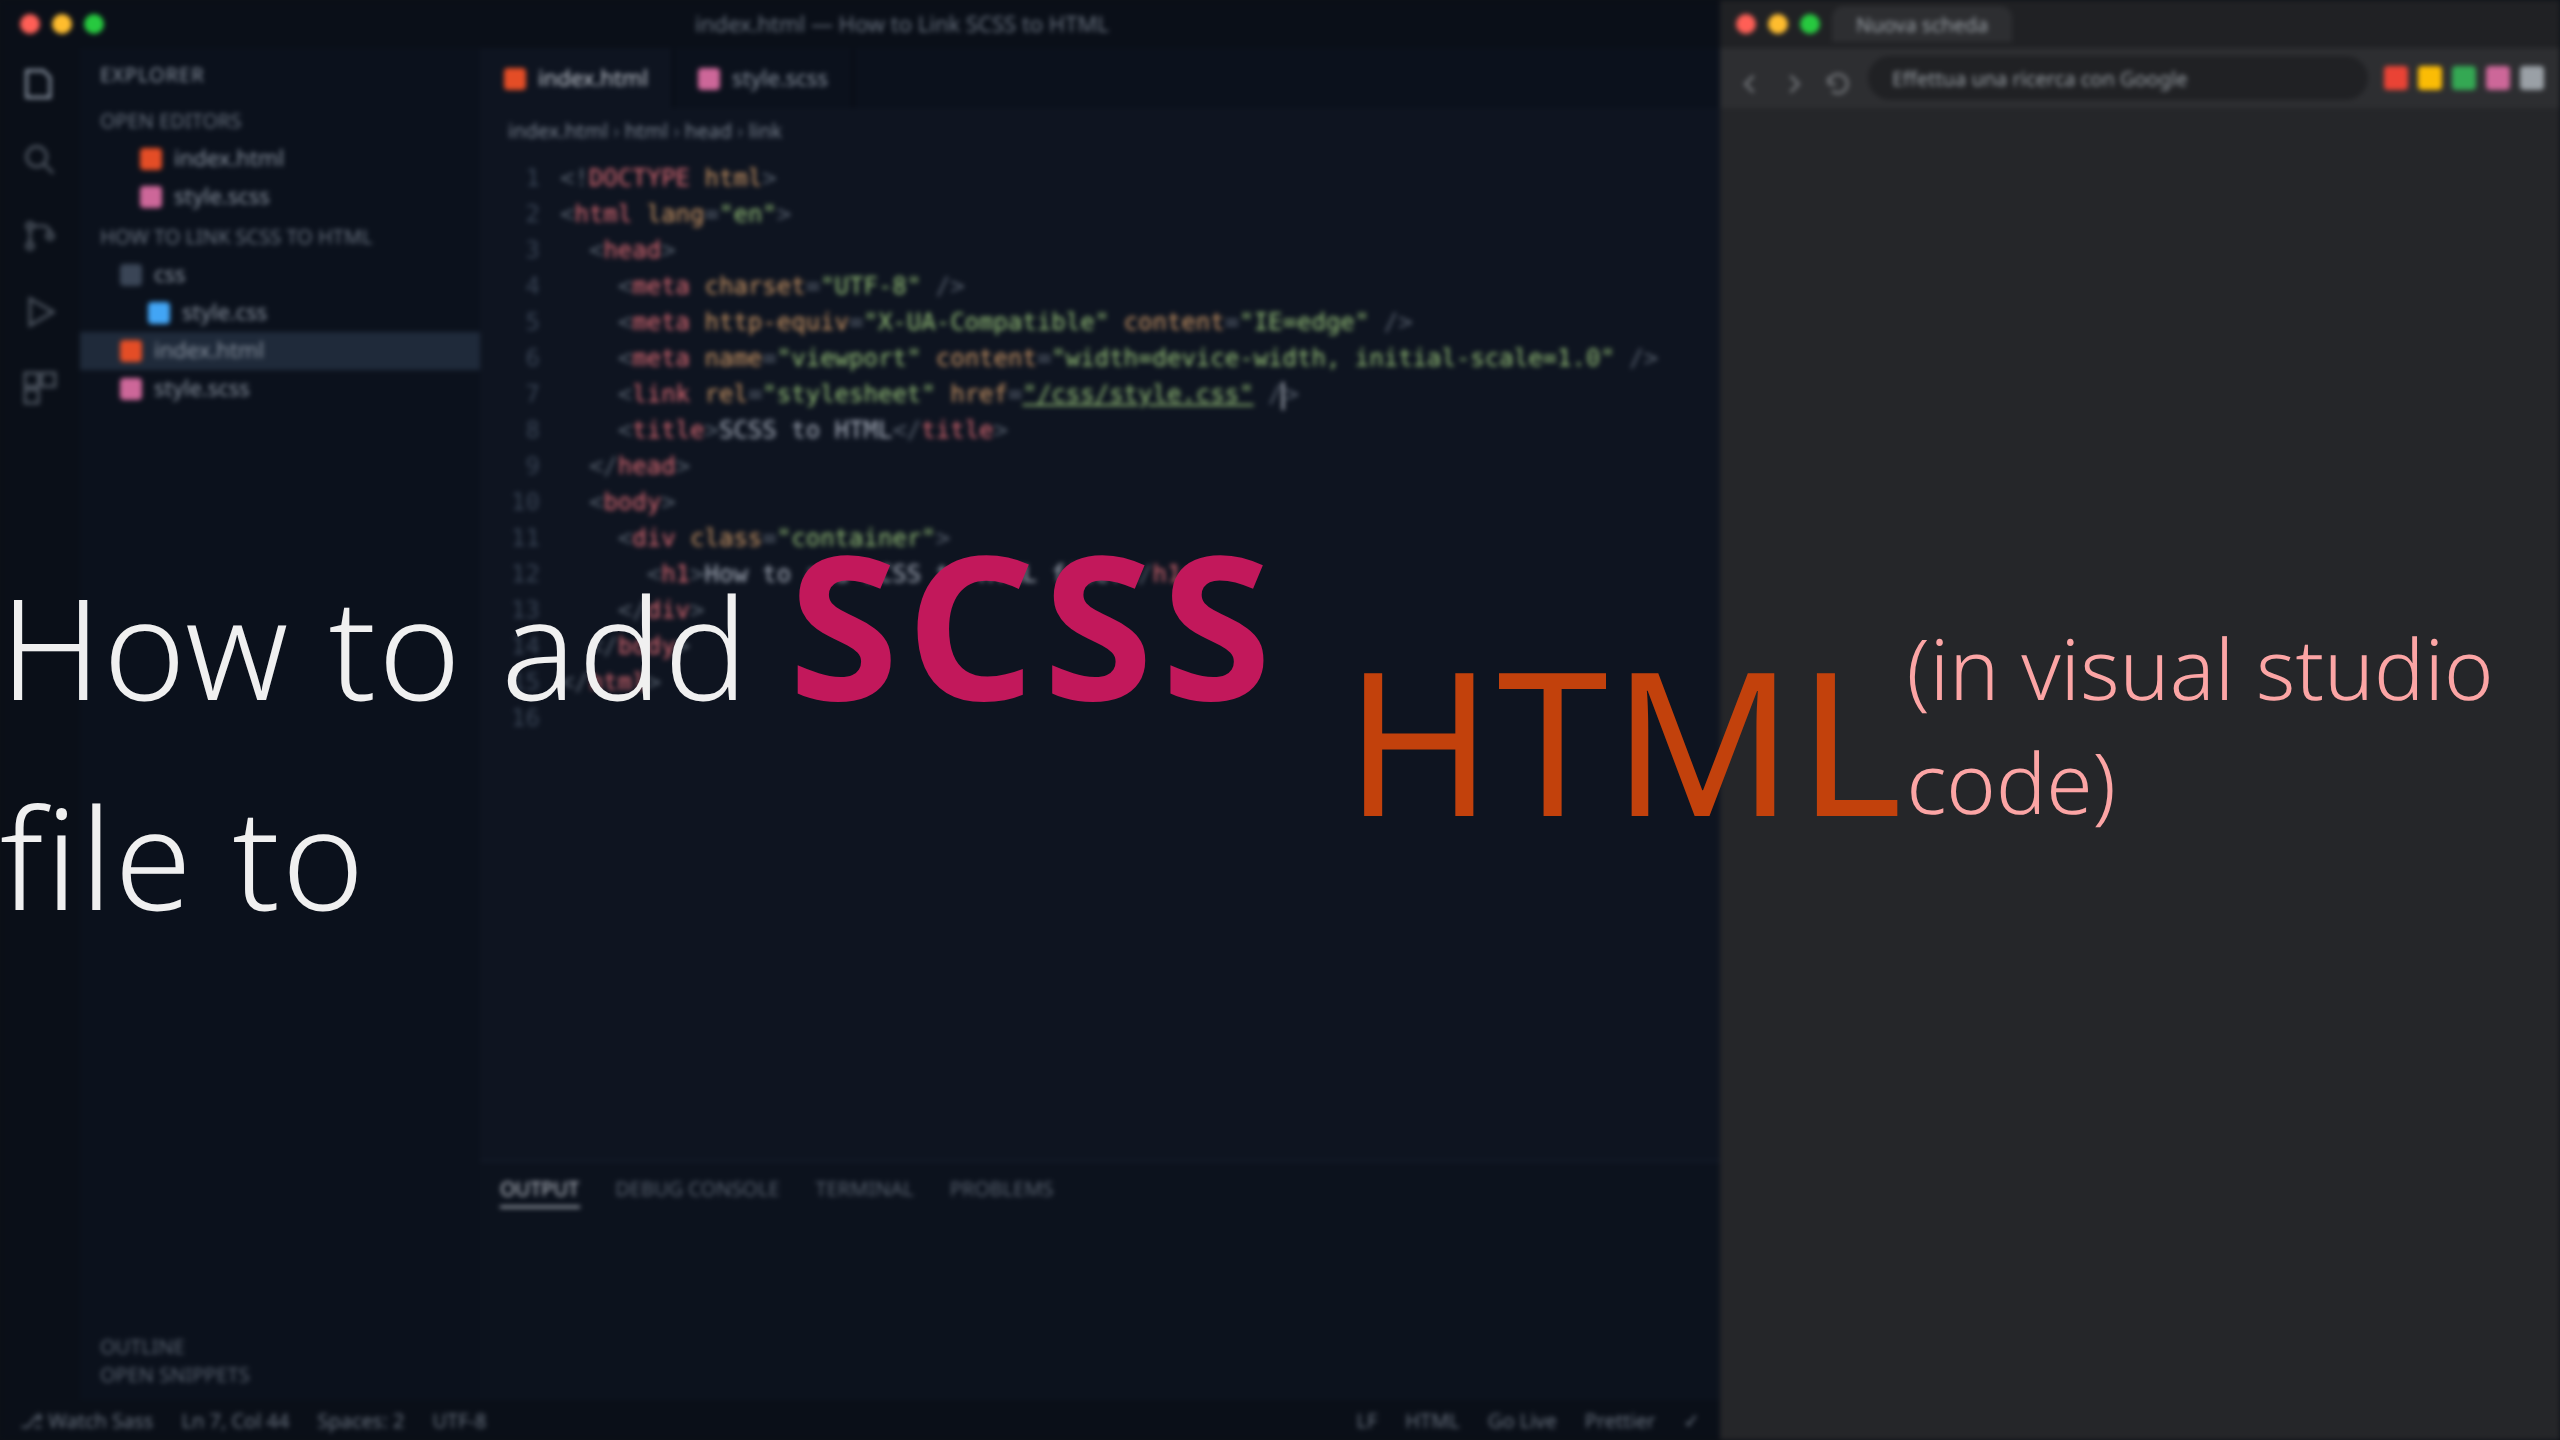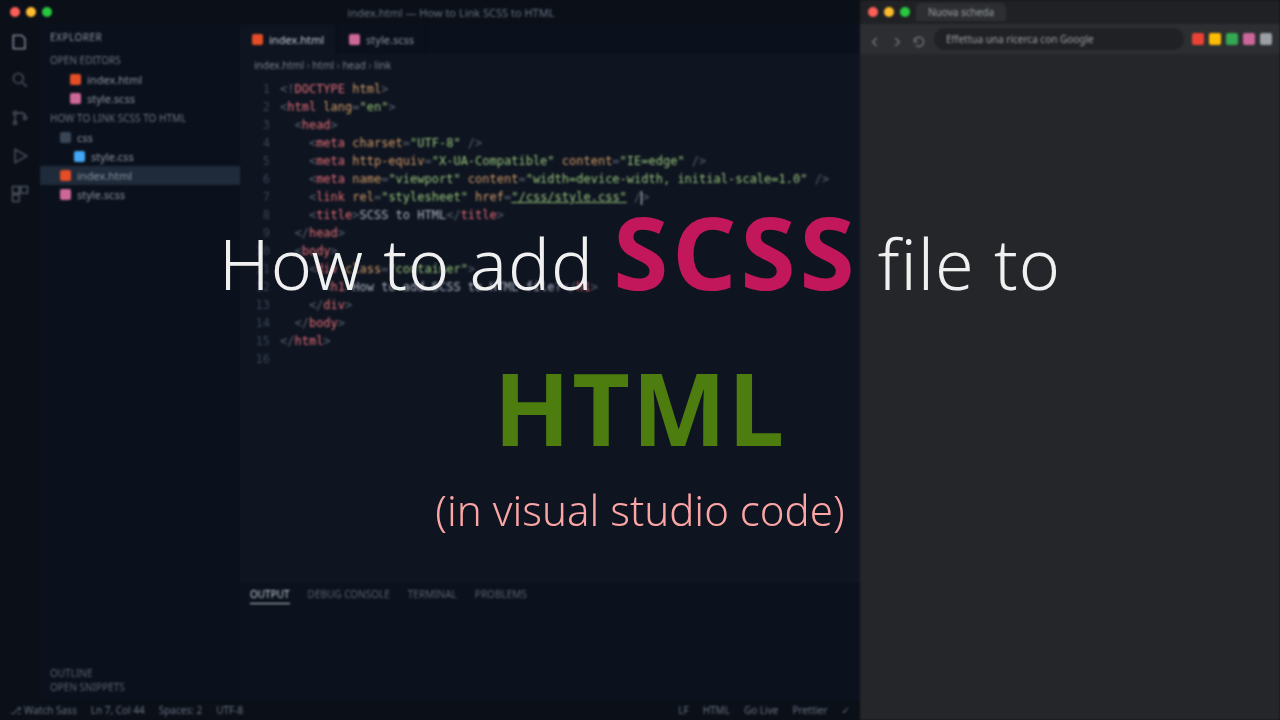--- a/index.html
+++ b/index.html
@@ -88,26 +88,26 @@
 .nav-ico { width: 14px; height: 14px; opacity: .55; }
 .nav-ico svg { width: 100%; height: 100%; stroke: #bfc3c8; fill: none; stroke-width: 2; }
 .addr {
   flex: 1; height: 22px; background: #202124; border-radius: 11px;
   padding: 0 12px; font-size: 10px; color: #9aa0a6; display: flex; align-items: center;
 }
 .ext { width: 12px; height: 12px; border-radius: 2px; }
 .br-body { flex: 1; background: #252629; }
 
 .overlay {
-  position: absolute; inset: 0; display: flex; flex-direction: column;
+  position: absolute; inset: 0; display: flex; flex-direction: row;
   align-items: center; justify-content: center; pointer-events: none; z-index: 10;
 }
 .line1 { font-size: 70px; font-weight: 300; color: #f0f0f0; letter-spacing: 1px; }
 .line1 .accent { font-size: 100px; font-weight: 700; color: #c2185b; letter-spacing: 4px; }
-.line2 { font-size: 100px; font-weight: 700; color: #4d7c0f; margin-top: 20px; letter-spacing: 2px; }
+.line2 { font-size: 100px; font-weight: 400; color: #c2410c; margin-top: 20px; letter-spacing: 2px; }
 .line3 { font-size: 42px; font-weight: 300; color: #fca5a5; margin-top: 6px; }
 </style>
 </head>
 <body>
 
 <div class="blur-wrap">
 
   <div class="vscode">
 
     <div class="titlebar">

